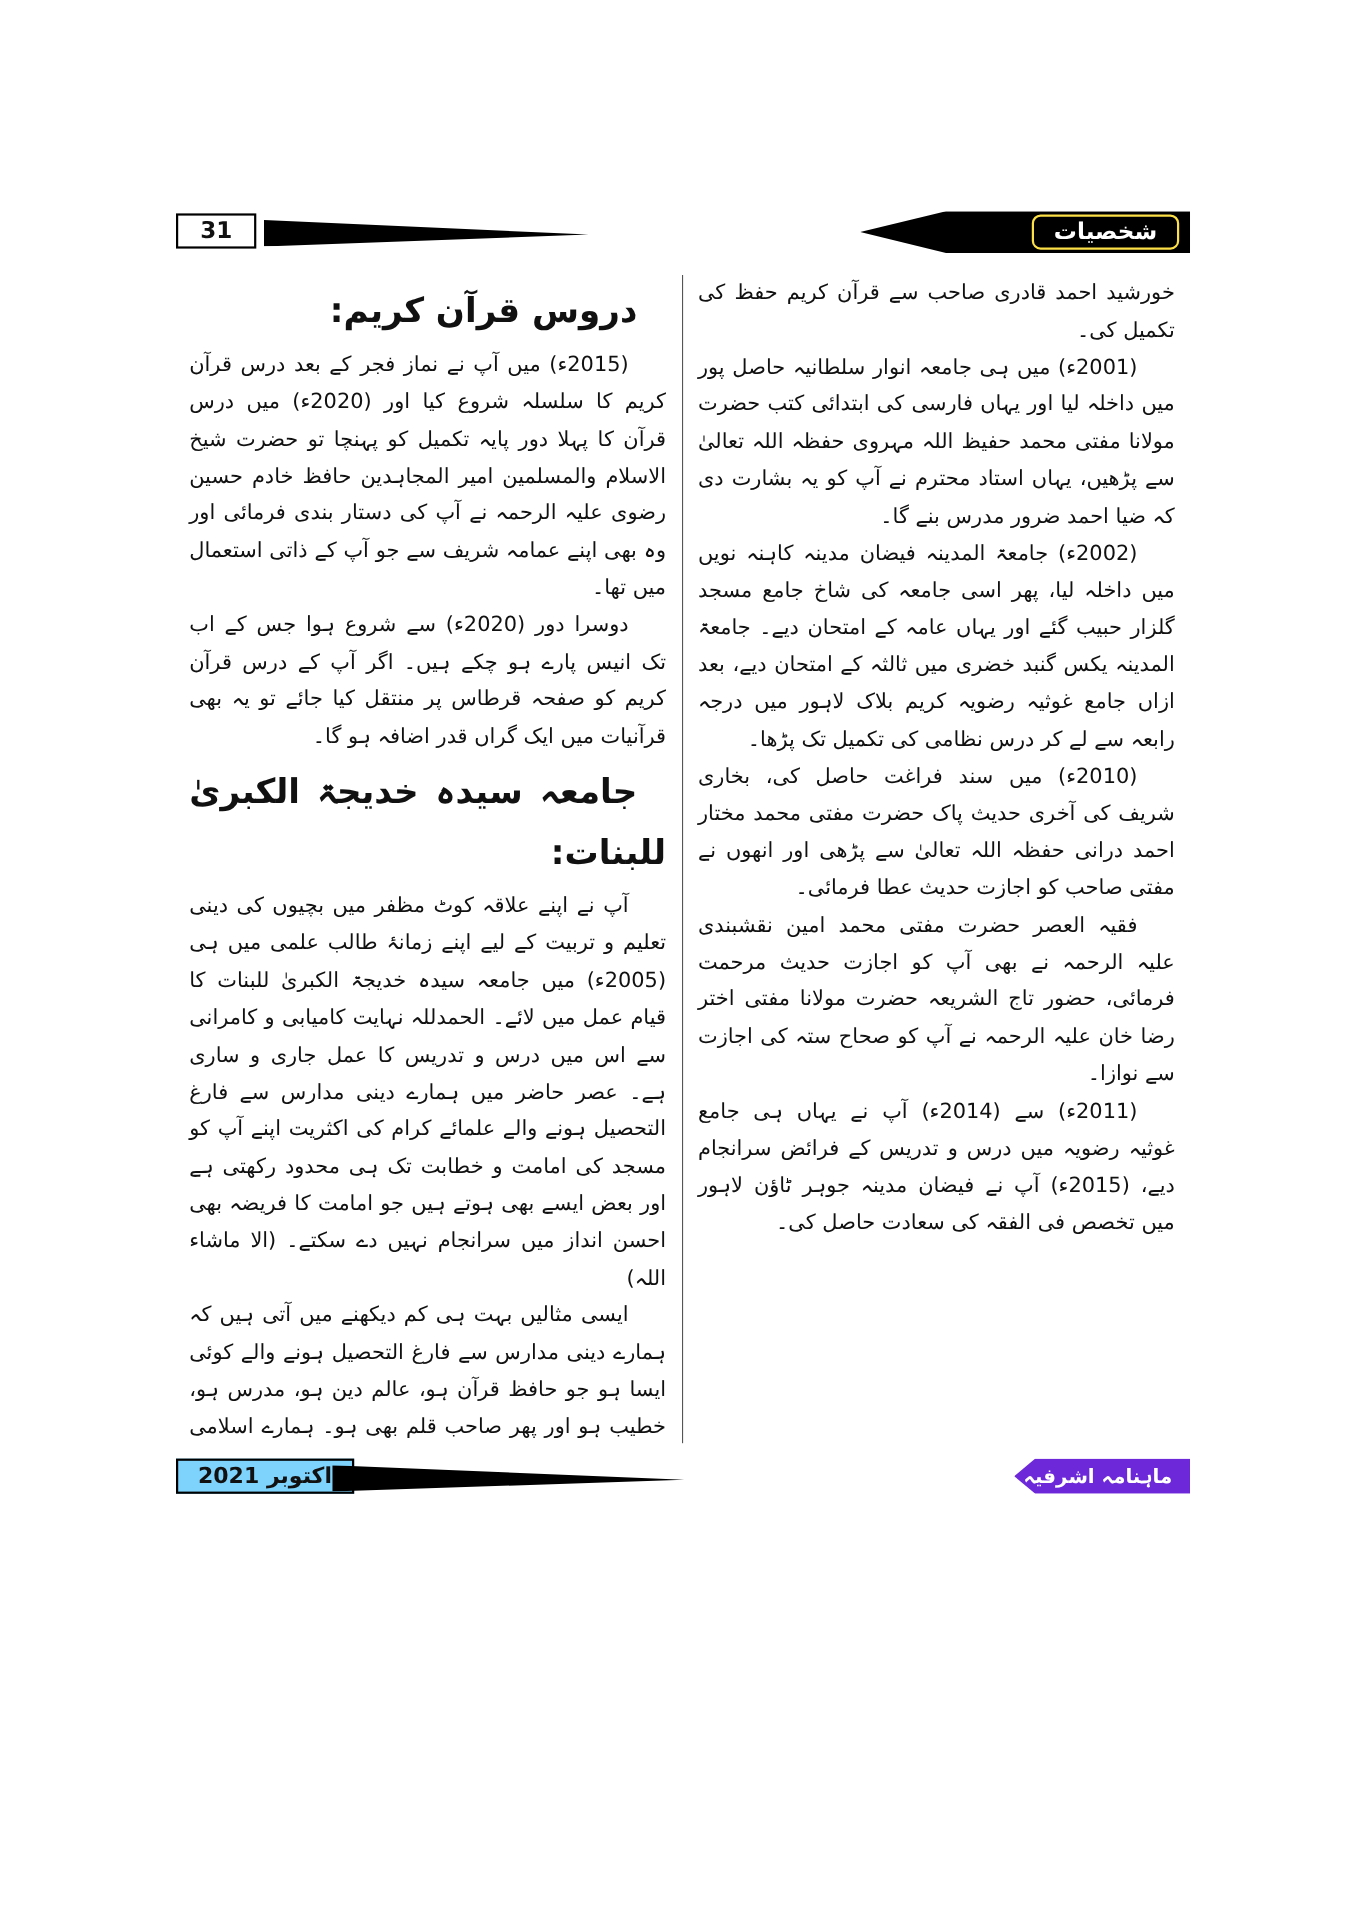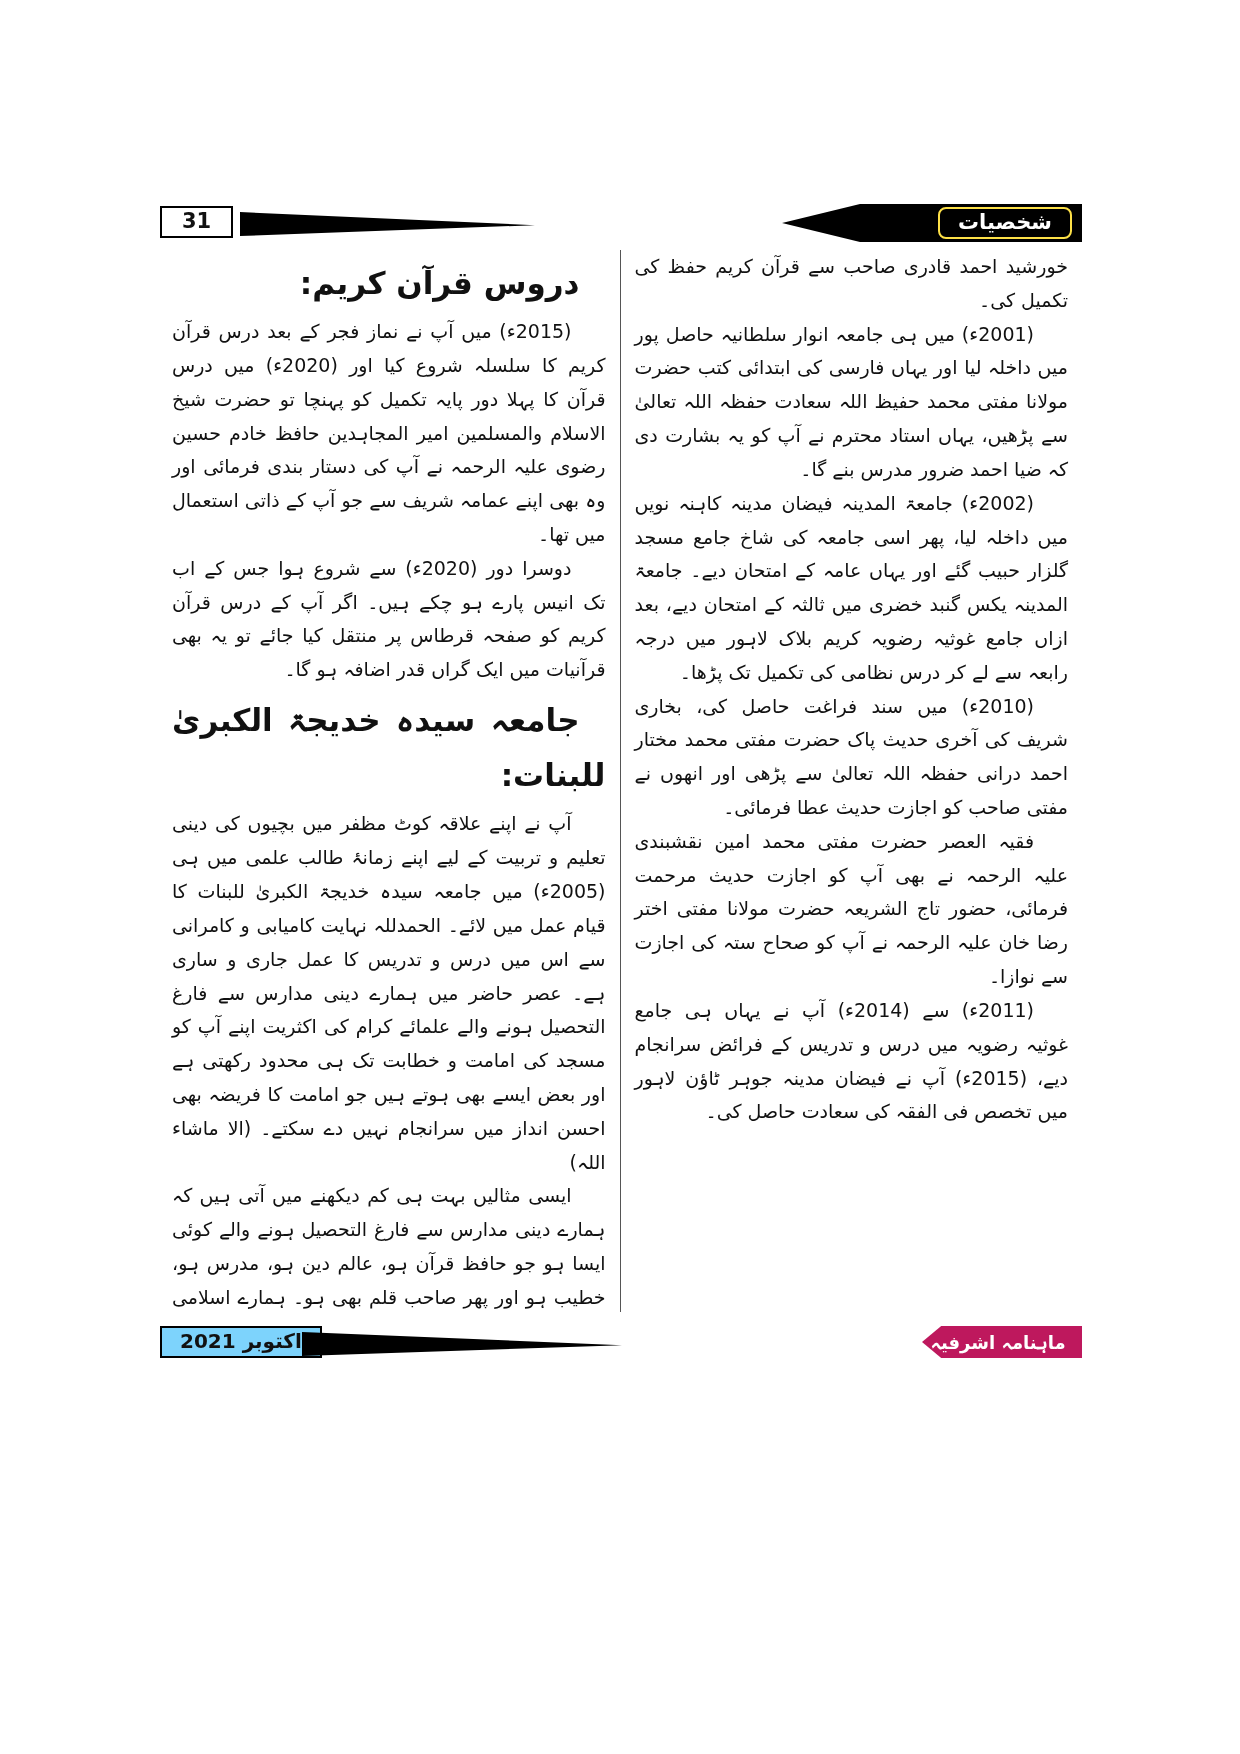--- a/index.html
+++ b/index.html
@@ -7,21 +7,21 @@
     width:1240px;height:1754px;
     background:#ffffff;
     font-family:"DejaVu Sans",sans-serif;
     color:#111;
     position:relative;
     overflow:hidden;
   }
   .page{position:absolute;inset:0;}
 
   
-  .header{position:absolute;top:204px;left:0;right:0;height:44px;}
+  .header{position:absolute;top:192px;left:0;right:0;height:44px;}
   .page-number-box{
     position:absolute;left:160px;top:2px;
     border:2px solid #000;
     padding:1px 20px 3px 20px;
     font-size:21px;font-weight:bold;
     background:#fff;
     direction:ltr;
   }
   .header-left-swoosh{
     position:absolute;left:240px;top:8px;
@@ -79,21 +79,21 @@
   }
   .footer-left-swoosh{
     position:absolute;left:302px;top:8px;
     width:320px;height:24px;
     background:#000;
     clip-path:polygon(0 0,100% 55%,0 100%);
   }
   .footer-right-band{
     position:absolute;right:158px;top:2px;
     width:160px;height:32px;
-    background:#be185d;
+    background:#6d28d9;
     clip-path:polygon(0 50%,12% 0,100% 0,100% 100%,12% 100%);
     display:flex;align-items:center;justify-content:center;
   }
   .footer-magazine{
     color:#fff;font-weight:bold;font-size:18px;
     padding-right:8px;
   }
 </style>
 </head>
 <body>
@@ -104,21 +104,21 @@
     <div class="page-number-box">31</div>
     <div class="header-left-swoosh"></div>
     <div class="header-right-band">
       <div class="section-title-box">شخصیات</div>
     </div>
   </div>
 
   <div class="content">
     <div class="column">
         <p class="block paragraph no-indent">خورشید احمد قادری صاحب سے قرآن کریم حفظ کی تکمیل کی۔</p>
-        <p class="block paragraph">(2001ء) میں ہی جامعہ انوار سلطانیہ حاصل پور میں داخلہ لیا اور یہاں فارسی کی ابتدائی کتب حضرت مولانا مفتی محمد حفیظ اللہ سعادت حفظہ اللہ تعالیٰ سے پڑھیں، یہاں استاد محترم نے آپ کو یہ بشارت دی کہ ضیا احمد ضرور مدرس بنے گا۔</p>
+        <p class="block paragraph">(2001ء) میں ہی جامعہ انوار سلطانیہ حاصل پور میں داخلہ لیا اور یہاں فارسی کی ابتدائی کتب حضرت مولانا مفتی محمد حفیظ اللہ مہروی حفظہ اللہ تعالیٰ سے پڑھیں، یہاں استاد محترم نے آپ کو یہ بشارت دی کہ ضیا احمد ضرور مدرس بنے گا۔</p>
         <p class="block paragraph">(2002ء) جامعۃ المدینہ فیضان مدینہ کاہنہ نویں میں داخلہ لیا، پھر اسی جامعہ کی شاخ جامع مسجد گلزار حبیب گئے اور یہاں عامہ کے امتحان دیے۔ جامعۃ المدینہ یکس گنبد خضری میں ثالثہ کے امتحان دیے، بعد ازاں جامع غوثیہ رضویہ کریم بلاک لاہور میں درجہ رابعہ سے لے کر درس نظامی کی تکمیل تک پڑھا۔</p>
         <p class="block paragraph">(2010ء) میں سند فراغت حاصل کی، بخاری شریف کی آخری حدیث پاک حضرت مفتی محمد مختار احمد درانی حفظہ اللہ تعالیٰ سے پڑھی اور انھوں نے مفتی صاحب کو اجازت حدیث عطا فرمائی۔</p>
         <p class="block paragraph">فقیہ العصر حضرت مفتی محمد امین نقشبندی علیہ الرحمہ نے بھی آپ کو اجازت حدیث مرحمت فرمائی، حضور تاج الشریعہ حضرت مولانا مفتی اختر رضا خان علیہ الرحمہ نے آپ کو صحاح ستہ کی اجازت سے نوازا۔</p>
         <p class="block paragraph">(2011ء) سے (2014ء) آپ نے یہاں ہی جامع غوثیہ رضویہ میں درس و تدریس کے فرائض سرانجام دیے، (2015ء) آپ نے فیضان مدینہ جوہر ٹاؤن لاہور میں تخصص فی الفقہ کی سعادت حاصل کی۔</p>
       </div>
     <div class="divider"></div>
     <div class="column">
         <h3 class="block heading">دروس قرآن کریم:</h3>
         <p class="block paragraph">(2015ء) میں آپ نے نماز فجر کے بعد درس قرآن کریم کا سلسلہ شروع کیا اور (2020ء) میں درس قرآن کا پہلا دور پایہ تکمیل کو پہنچا تو حضرت شیخ الاسلام والمسلمین امیر المجاہدین حافظ خادم حسین رضوی علیہ الرحمہ نے آپ کی دستار بندی فرمائی اور وہ بھی اپنے عمامہ شریف سے جو آپ کے ذاتی استعمال میں تھا۔</p>
         <p class="block paragraph">دوسرا دور (2020ء) سے شروع ہوا جس کے اب تک انیس پارے ہو چکے ہیں۔ اگر آپ کے درس قرآن کریم کو صفحہ قرطاس پر منتقل کیا جائے تو یہ بھی قرآنیات میں ایک گراں قدر اضافہ ہو گا۔</p>

